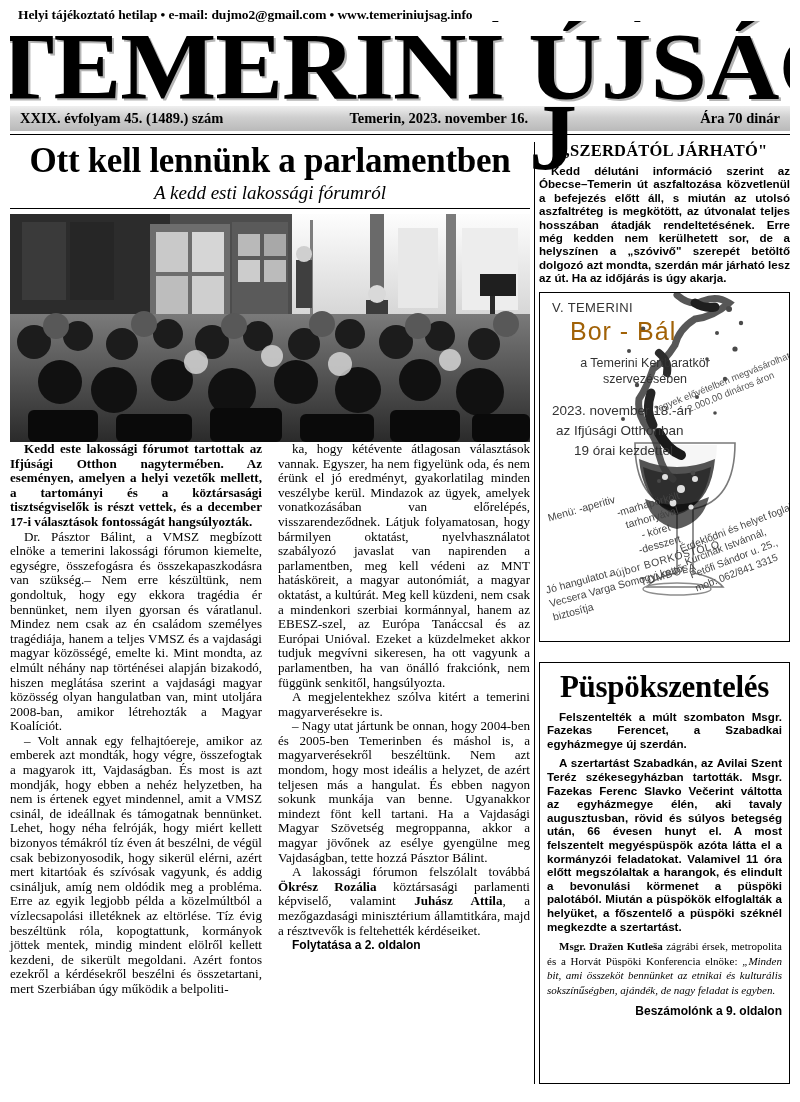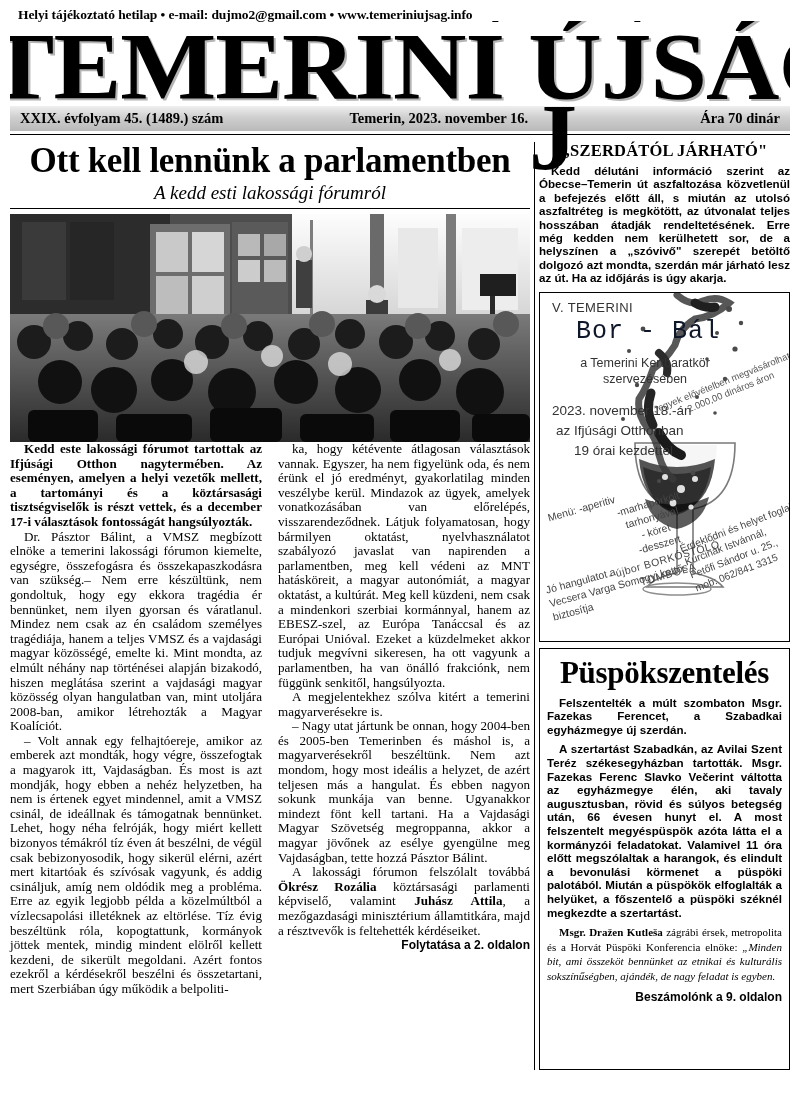--- a/index.html
+++ b/index.html
@@ -158,21 +158,20 @@
     hyphens: manual;
   }
   .col.second { margin-left: 16px; }
   .col p { margin: 0; text-indent: 14px; }
   .col p.lead { font-weight: bold; }
   .col b { font-weight: bold; }
   .contin {
     font-family: "Liberation Sans", sans-serif;
     font-weight: bold;
     font-size: 12px;
-    text-align: right;
     margin-top: 4px;
     text-indent: 0;
   }
 
   
   .rc-title {
     font-family: "Liberation Serif", serif;
     font-weight: bold;
     font-size: 16.5px;
     text-align: center;
@@ -200,24 +199,24 @@
   .ad-v {
     position: absolute;
     left: 12px; top: 7px;
     font-family: "Liberation Sans", sans-serif;
     font-size: 13px;
     letter-spacing: 0.4px;
     color: #333;
   }
   .ad-main {
     position: absolute;
-    left: 36px; top: 24px;
-    font-family: Liberation Mono, monospace;
+    left: 30px; top: 24px;
+    font-family: Liberation Sans, sans-serif;
     font-size: 25px;
-    color: #0f172a;
+    color: #a16207;
     letter-spacing: 1px;
   }
   .ad-org {
     position: absolute;
     left: 10px; top: 62px;
     width: 190px;
     text-align: center;
     font-family: "Liberation Sans", sans-serif;
     font-size: 12.5px;
     line-height: 16px;
@@ -286,21 +285,21 @@
     position: absolute;
     right: 20px;
     top: 0px;
     width: 170px;
     height: 348px;
   }
 
   
   .bishopbox {
     border: 1px solid #000;
-    margin-top: 6px;
+    margin-top: 20px;
     padding: 6px 7px 7px 7px;
     box-sizing: border-box;
     height: 422px;
     overflow: hidden;
   }
   .bishop-title {
     font-family: "Liberation Serif", serif;
     font-weight: bold;
     font-size: 31px;
     text-align: center;

